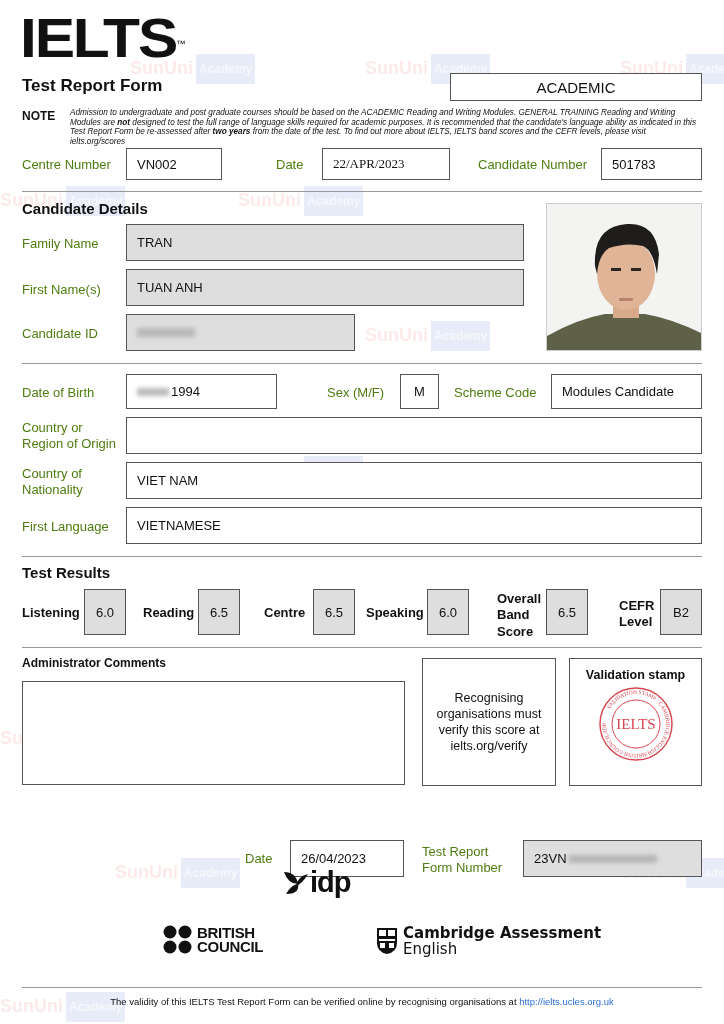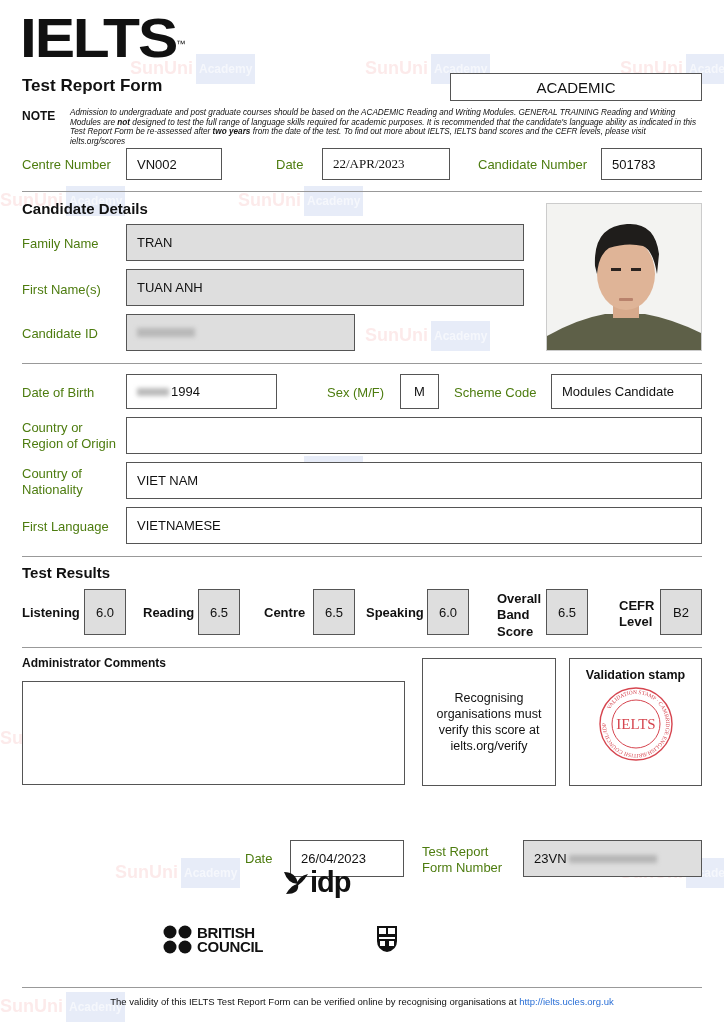--- a/index.html
+++ b/index.html
@@ -164,18 +164,21 @@
 </div>
 <div class="abs" style="left:376px;top:925px;display:flex;align-items:center;">
   <svg width="22" height="28" viewBox="0 0 22 28">
     <path d="M1 1 H21 V16 Q21 25 11 27 Q1 25 1 16 Z" fill="#111"></path>
     <rect x="3" y="3" width="7" height="6" fill="#fff"></rect>
       <rect x="12" y="3" width="7" height="6" fill="#fff"></rect>
     <rect x="3" y="12" width="16" height="2" fill="#fff"></rect>
     <rect x="4" y="16" width="5" height="5" fill="#fff"></rect>
       <rect x="13" y="16" width="5" height="5" fill="#fff"></rect>
   </svg>
+  <div style="margin-left:5px;font-size:15px;line-height:16px;font-family:'DejaVu Sans',sans-serif;">
+    <span style="font-weight:bold;">Cambridge Assessment</span><br><span>English</span>
+  </div>
 </div>
 
 <div class="rule" style="top:987px;"></div>
 <div class="abs" style="left:0;top:996px;width:724px;text-align:center;font-size:9.5px;">
   <span>The validity of this IELTS Test Report Form can be verified online by recognising organisations at </span><a style="color:#2a6fd6;text-decoration:none;">http://ielts.ucles.org.uk</a>
 </div>
 
 </body></html>

